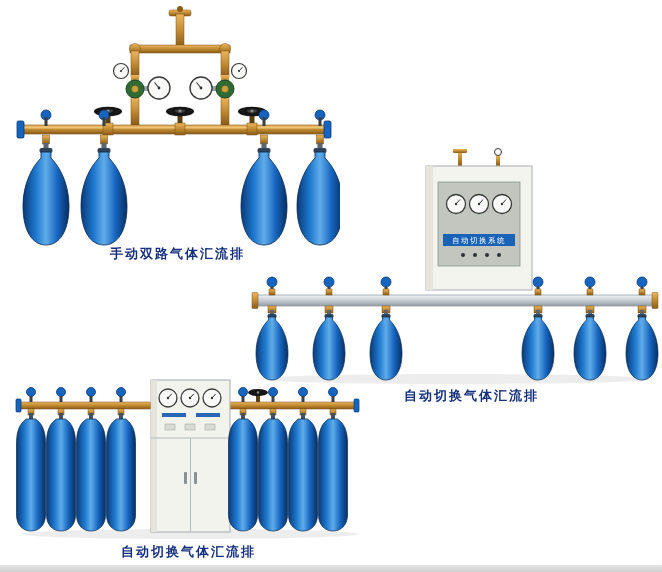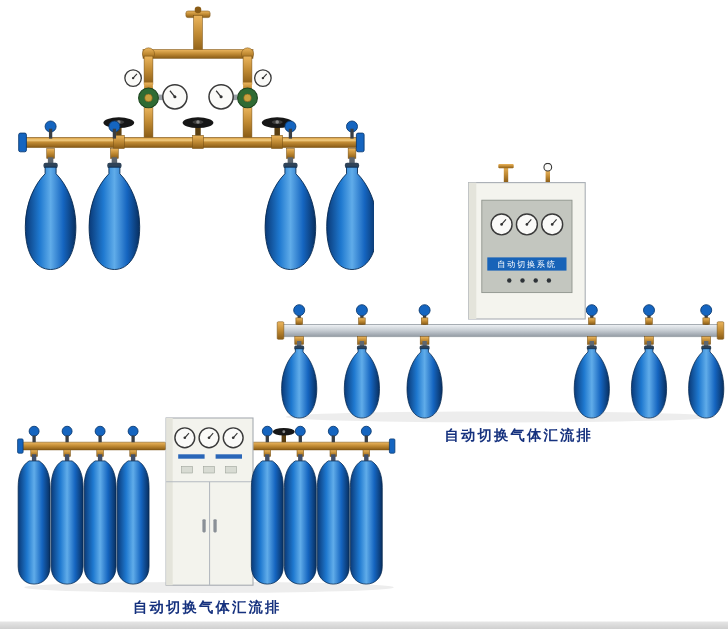--- a/index.html
+++ b/index.html
@@ -114,20 +114,21 @@
       <use href="#drop1" transform="translate(96,121)"></use>
       <use href="#drop1" transform="translate(256,121)"></use>
       <use href="#drop1" transform="translate(312,121)"></use>
 
       <use href="#unit1" transform="translate(38,153)"></use>
       <use href="#unit1" transform="translate(96,153)"></use>
       <use href="#unit1" transform="translate(256,153)"></use>
       <use href="#unit1" transform="translate(312,153)"></use>
     </svg>
   </div>
+  <div class="caption" style="left:110px;top:247px;">手动双路气体汇流排</div>
 
   <div class="figure" style="left:250px;top:148px;">
     <svg width="410" height="240" viewBox="0 0 410 240" xmlns="http://www.w3.org/2000/svg">
       <defs>
         <linearGradient id="cyl2" x1="0" y1="0" x2="1" y2="0">
           <stop offset="0" stop-color="#0a3a78"></stop>
           <stop offset="0.28" stop-color="#1e78cf"></stop>
           <stop offset="0.5" stop-color="#60ace9"></stop>
           <stop offset="0.75" stop-color="#1565c0"></stop>
           <stop offset="1" stop-color="#082f60"></stop>

